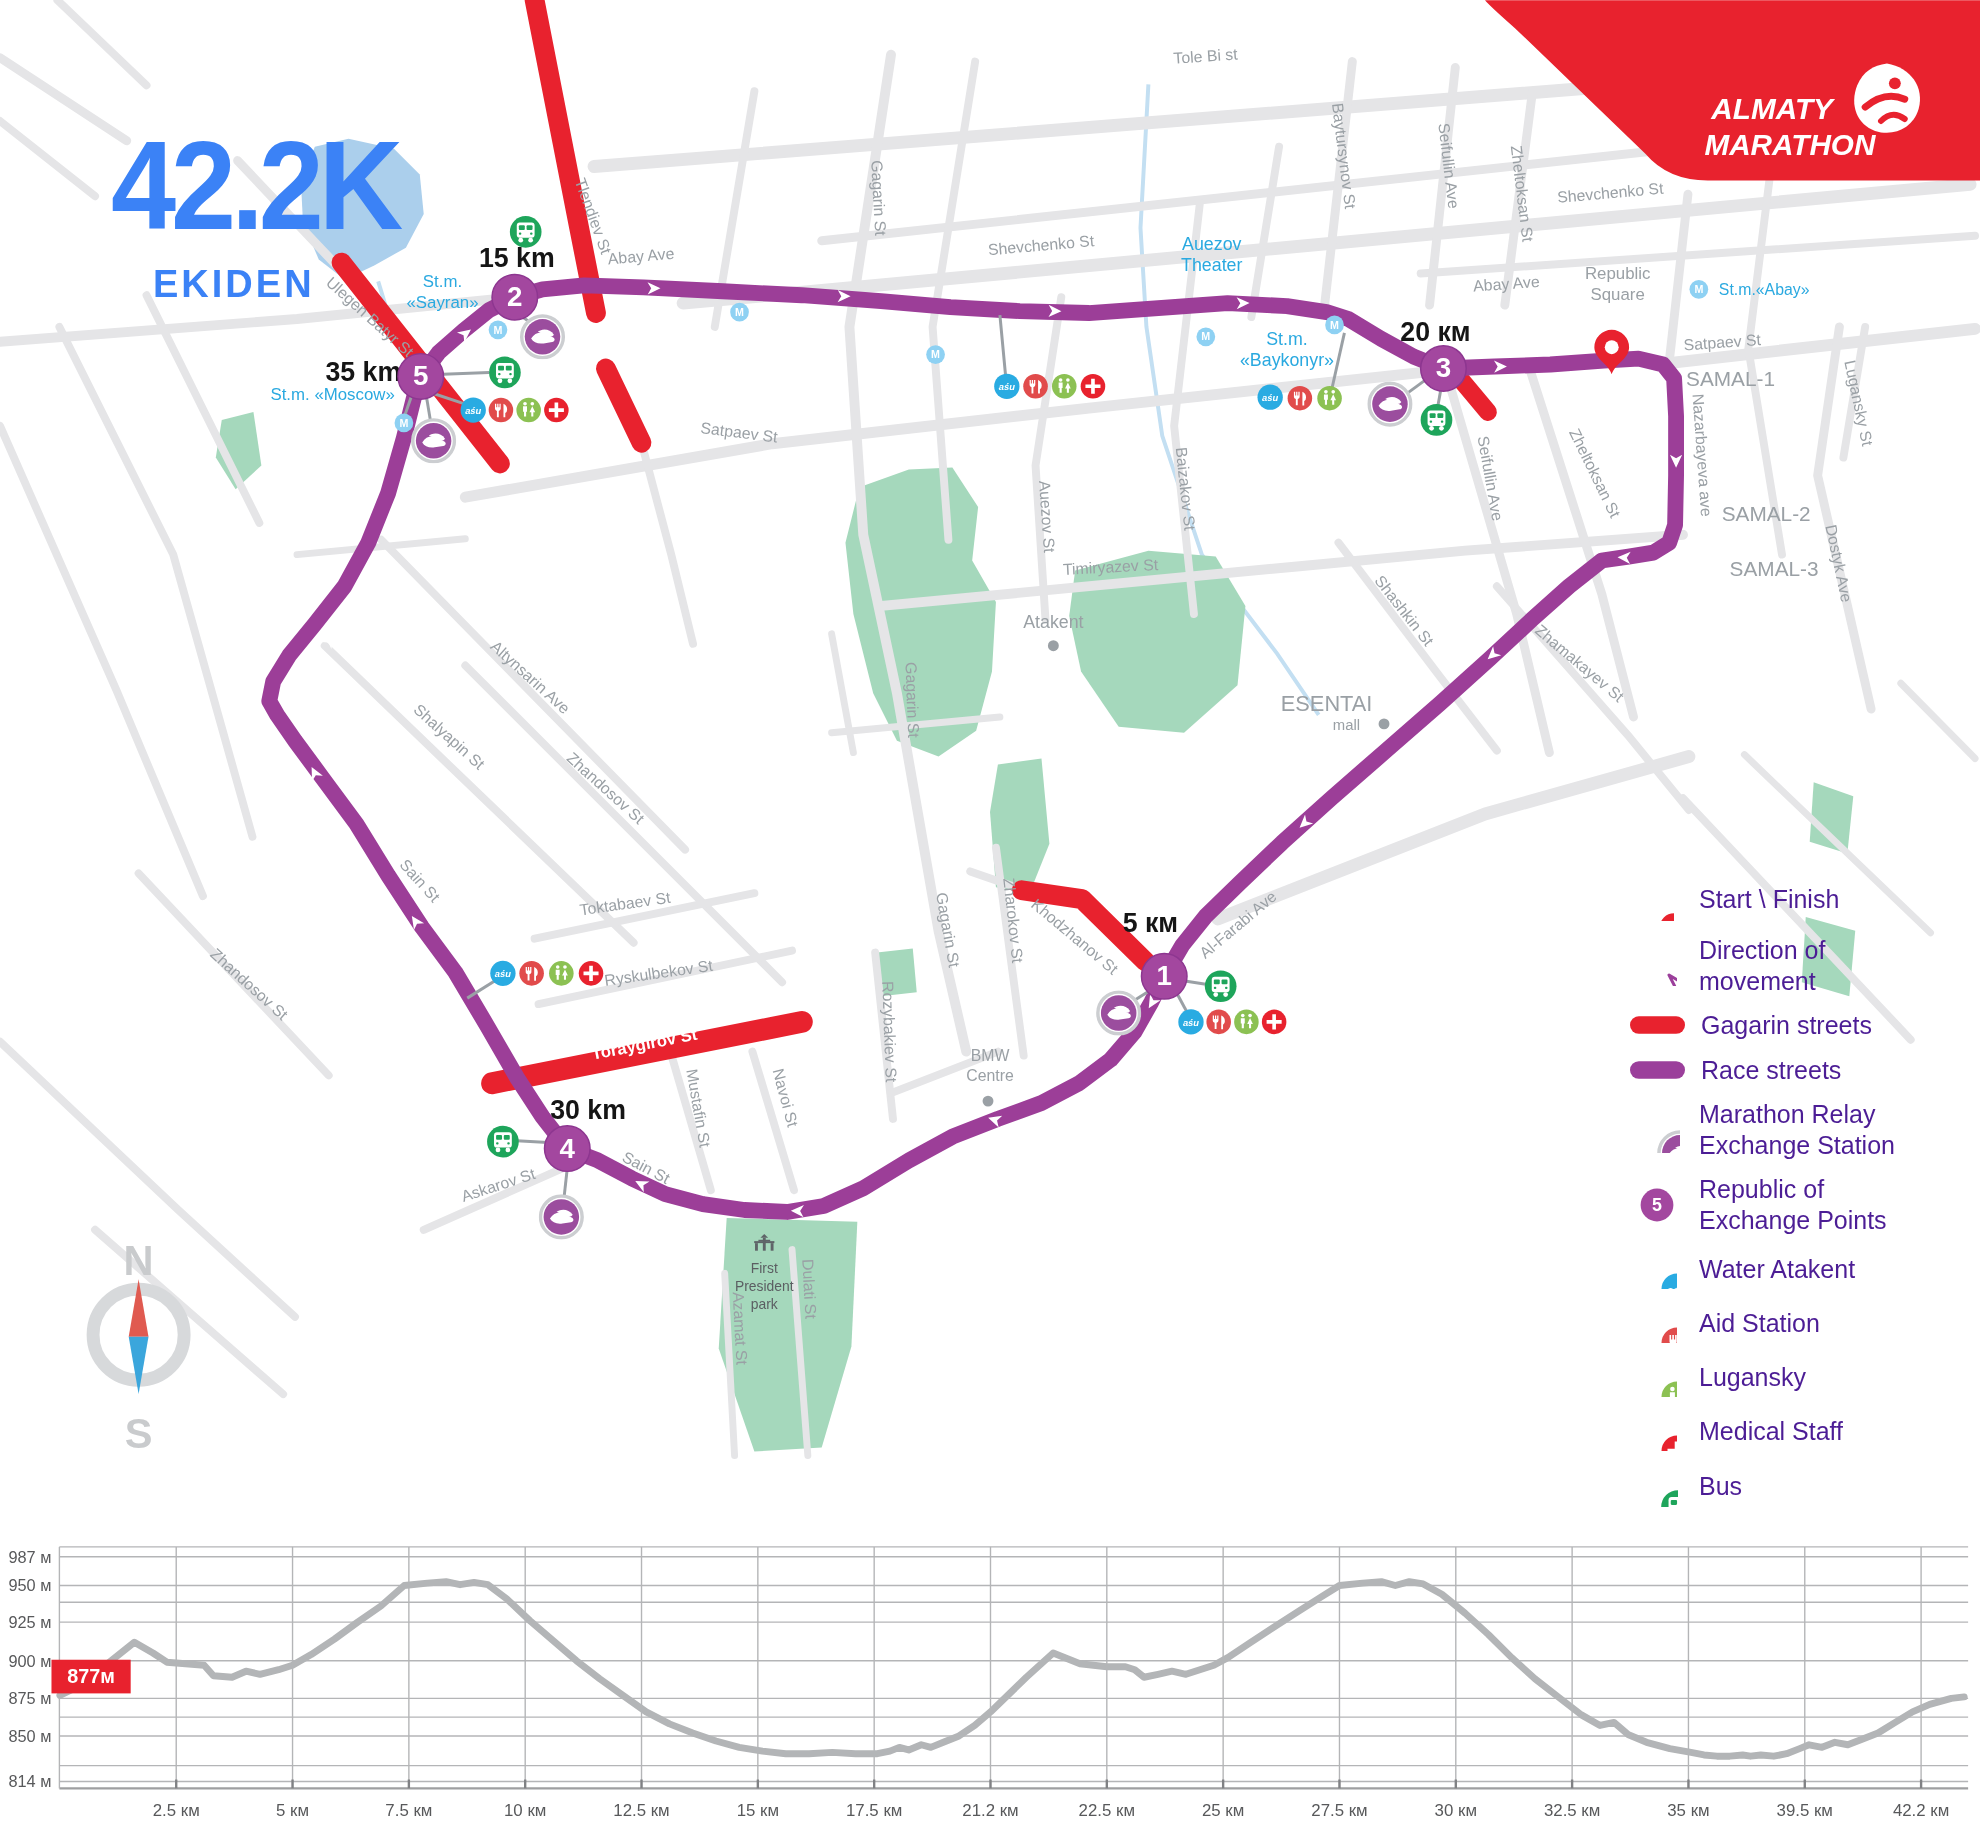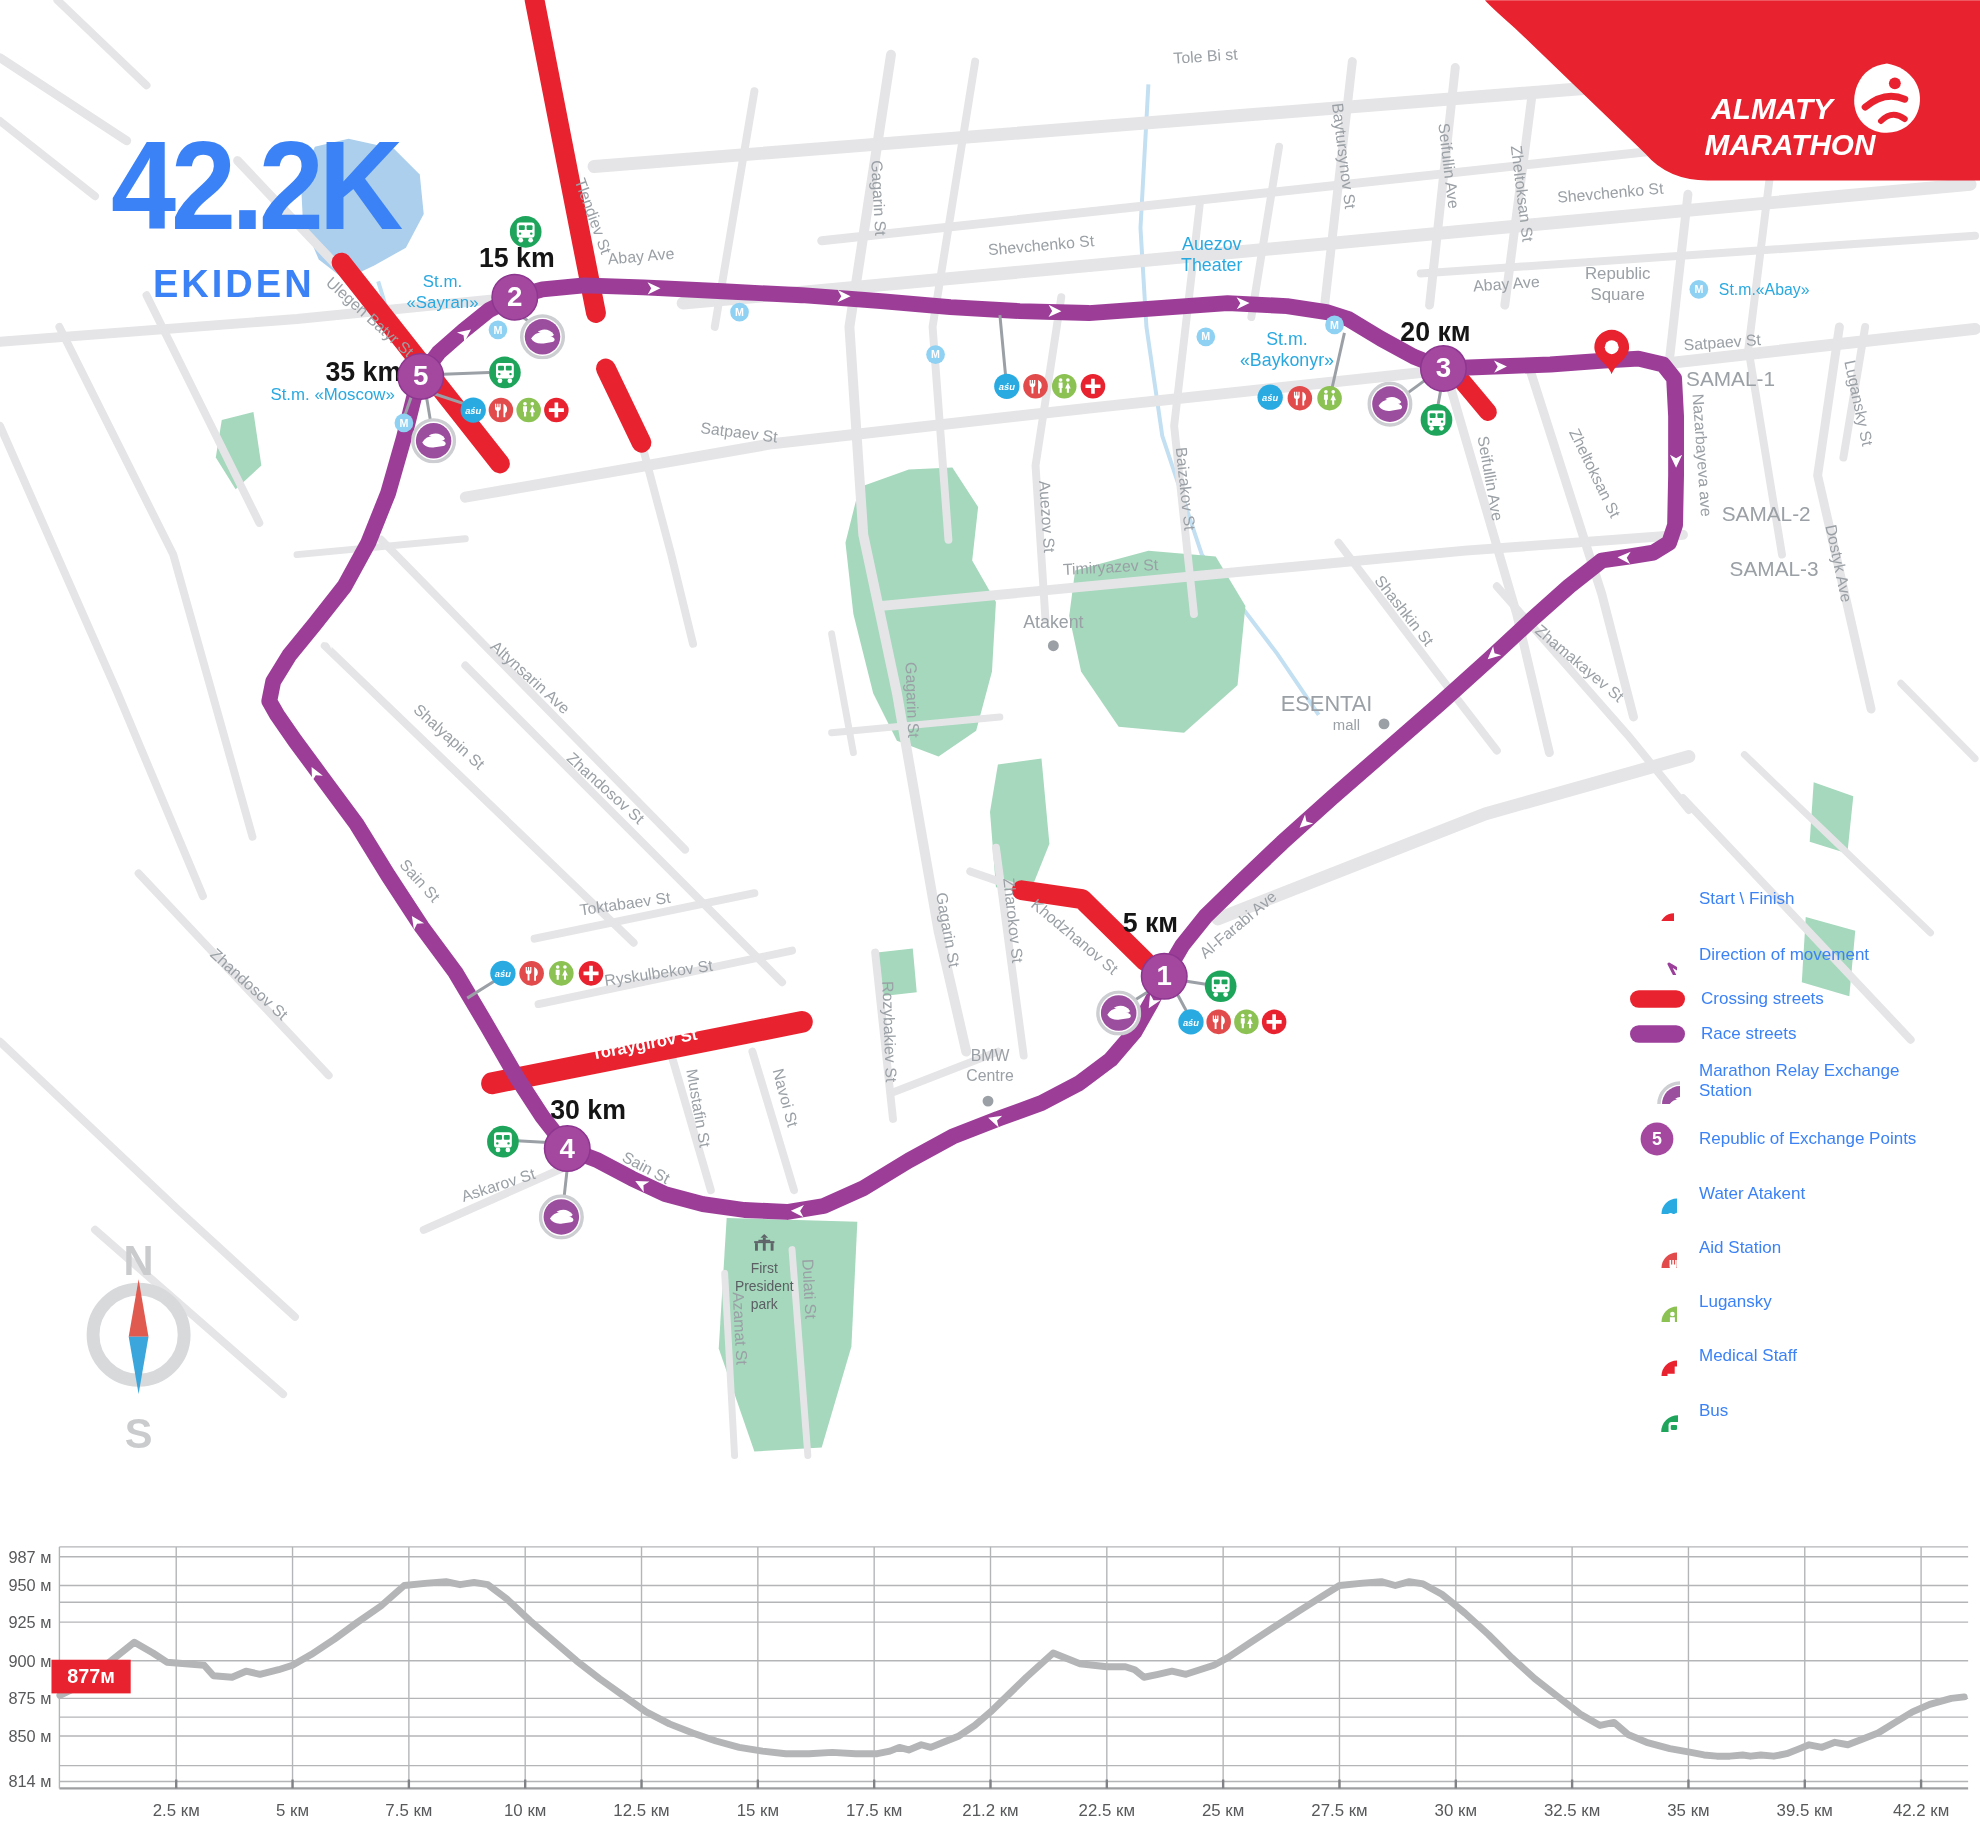--- a/index.html
+++ b/index.html
@@ -5,21 +5,21 @@
   html,body{margin:0;padding:0;background:#fff;font-family:"Liberation Sans",sans-serif;}
   #stage{position:relative;width:1980px;height:1840px;background:#fff;overflow:hidden;}
   #map{position:absolute;left:0;top:0;}
   #chart{position:absolute;left:0;top:1525px;}
   .title-block{position:absolute;left:111px;top:127px;z-index:5;color:#3b82f6;}
   .title-dist{font-size:117px;font-weight:800;letter-spacing:-5px;line-height:1;transform:scaleY(1.08);}
   .title-race{font-size:38px;font-weight:800;letter-spacing:3px;margin-top:19px;padding-left:42px;}
   .legend{position:absolute;left:1630px;top:877px;width:337px;display:flex;flex-direction:column;gap:14px;z-index:5;}
   .lg-row{display:flex;align-items:center;gap:16px;}
   .lg-ic{flex:0 0 53px;display:flex;justify-content:center;align-items:center;}
-  .lg-lb{font-size:17px;color:#3b82f6;line-height:1.22;max-width:238px;}
+  .lg-lb{font-size:25px;color:#4c1d95;line-height:1.22;max-width:238px;}
 </style>
 </head>
 <body>
 <div id="stage">
 
 <svg width="0" height="0" style="position:absolute" aria-hidden="true">
   <defs>
     <symbol id="sym-metro" viewBox="-20 -20 40 40">
       <circle r="14" fill="#8ed1f3"></circle>
       <text y="5.5" text-anchor="middle" font-size="16" font-weight="bold" fill="#fff" font-family="Liberation Sans, sans-serif">M</text>
@@ -395,21 +395,21 @@
           </svg>
         </span>
     <span class="lg-lb">Direction of movement</span>
   </div>
   <div class="lg-row">
     <span class="lg-ic">
           <svg width="55" height="18" viewBox="0 0 56 18">
             <rect width="56" height="18" rx="9" fill="#e8222e"></rect>
           </svg>
         </span>
-    <span class="lg-lb">Crossing streets</span>
+    <span class="lg-lb">Gagarin streets</span>
   </div>
   <div class="lg-row">
     <span class="lg-ic">
           <svg width="55" height="18" viewBox="0 0 56 18">
             <rect width="56" height="18" rx="9" fill="#9b3f9b"></rect>
           </svg>
         </span>
     <span class="lg-lb">Race streets</span>
   </div>
   <div class="lg-row">

